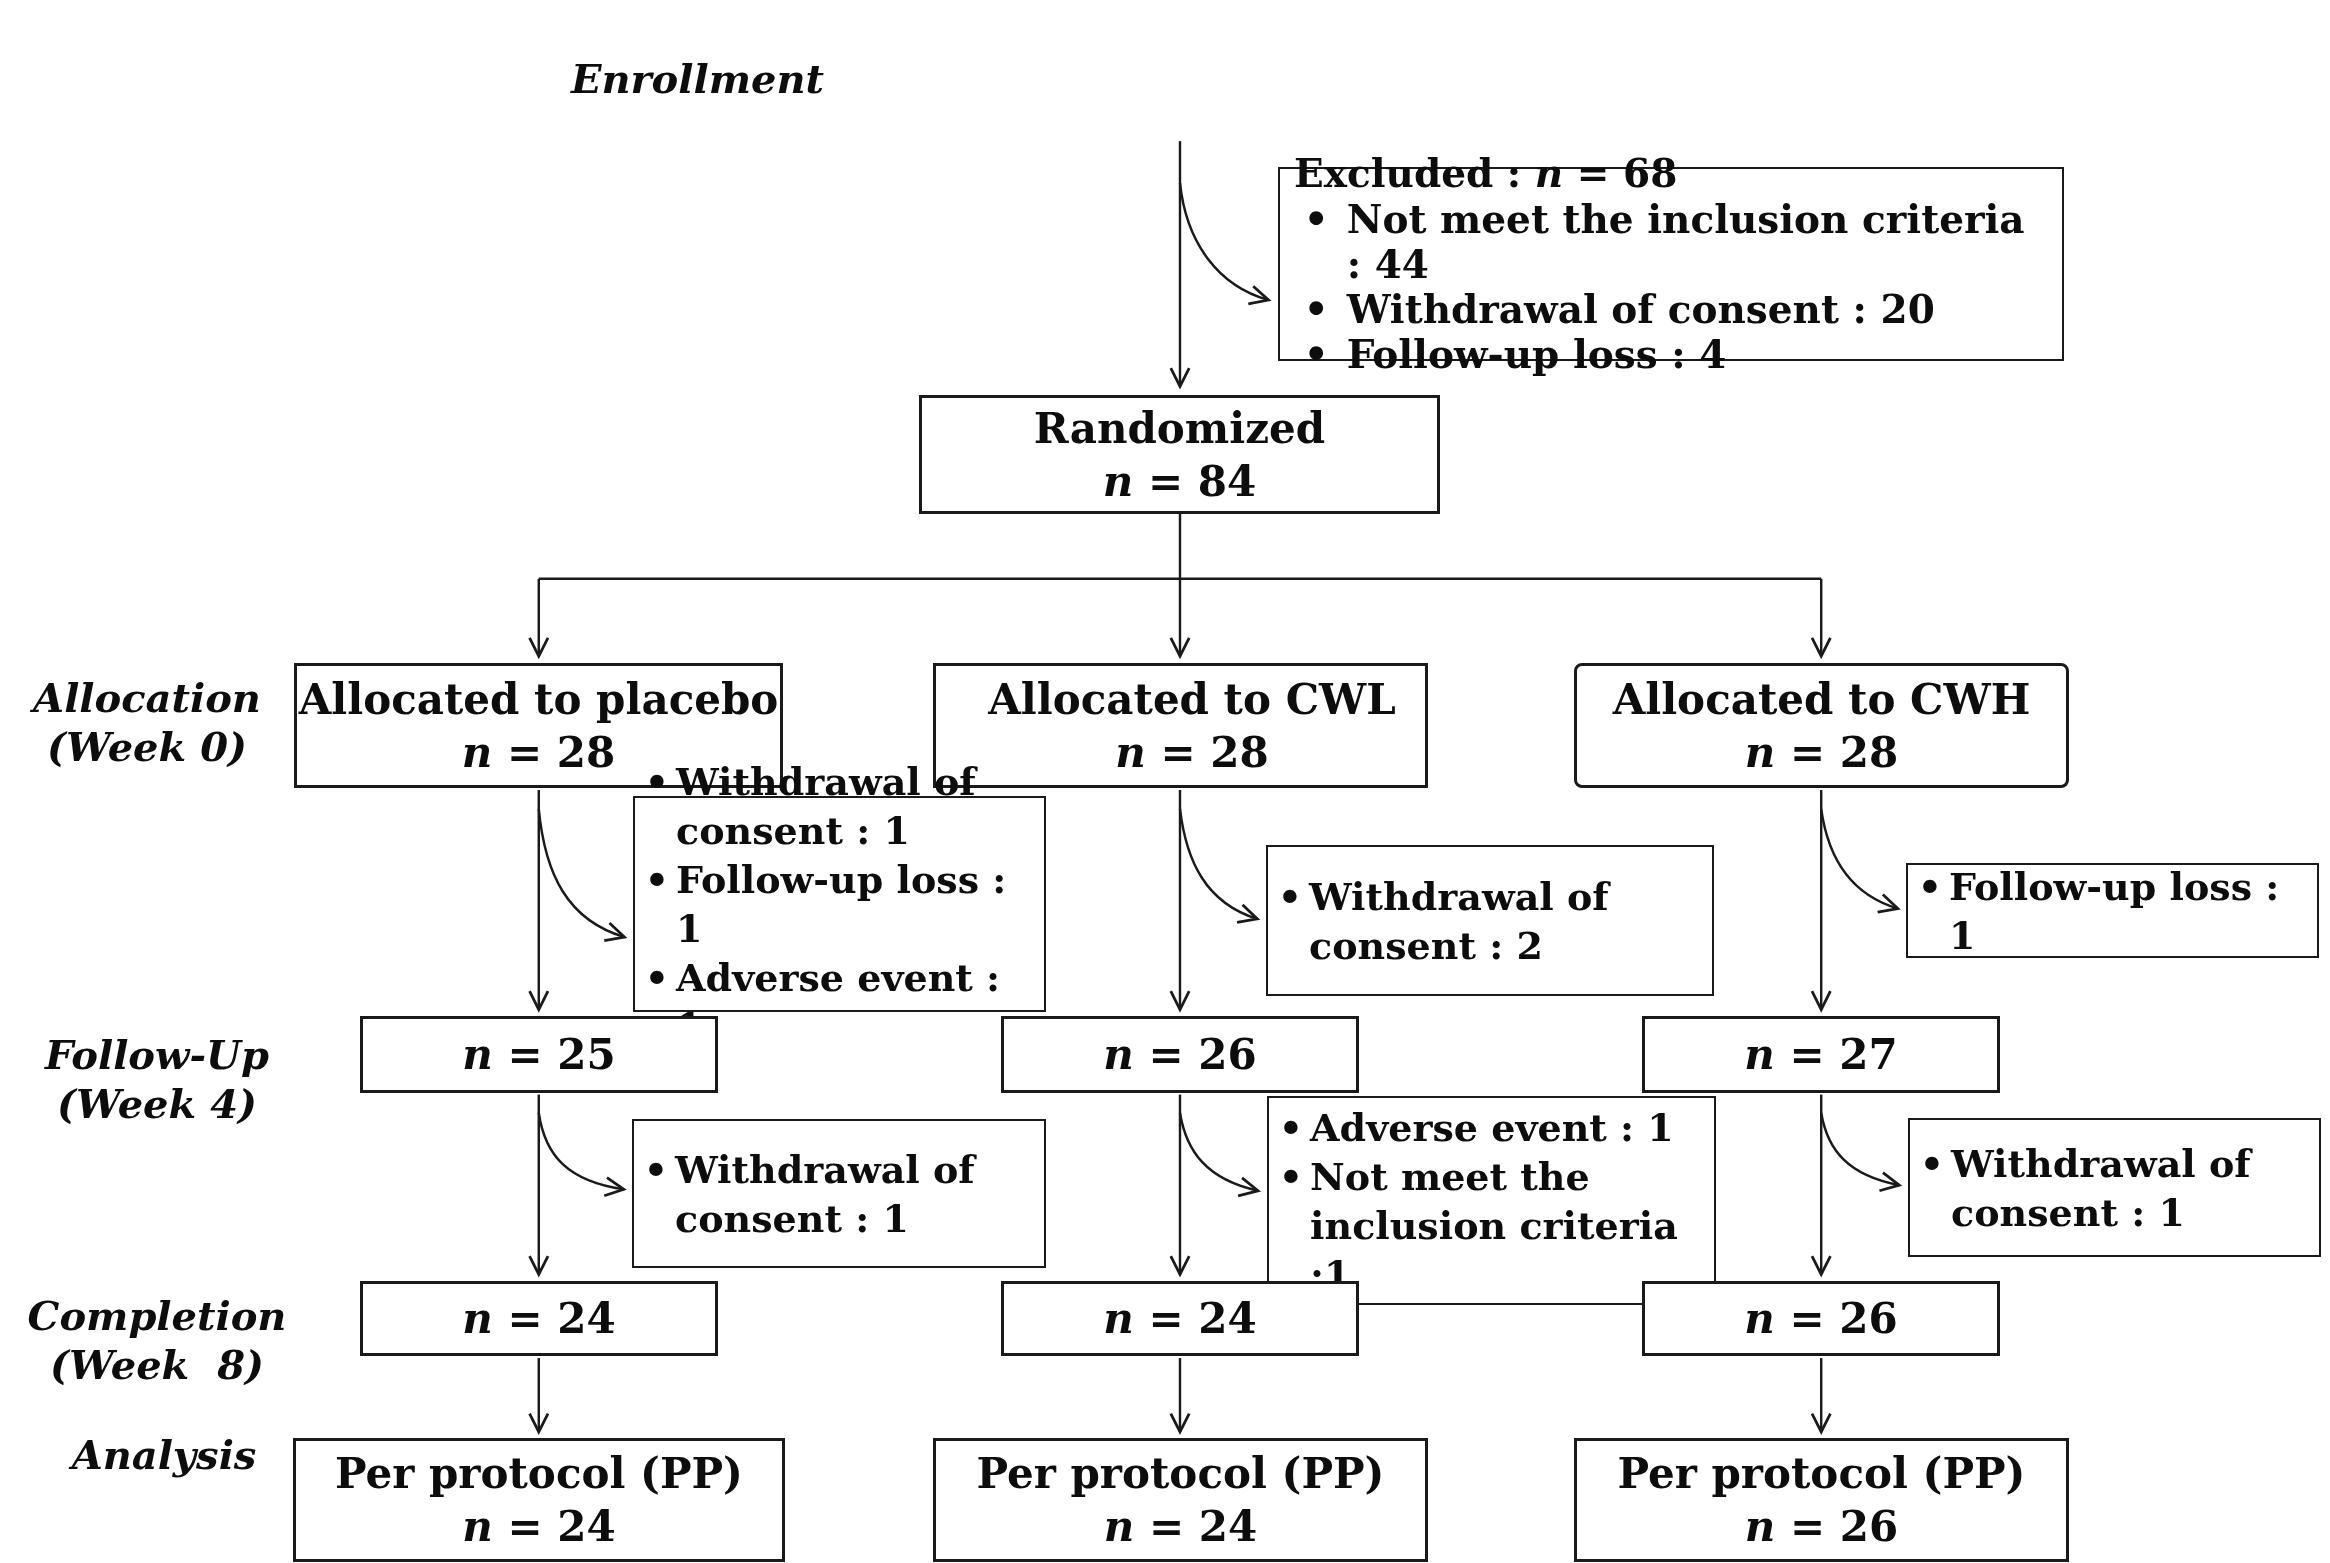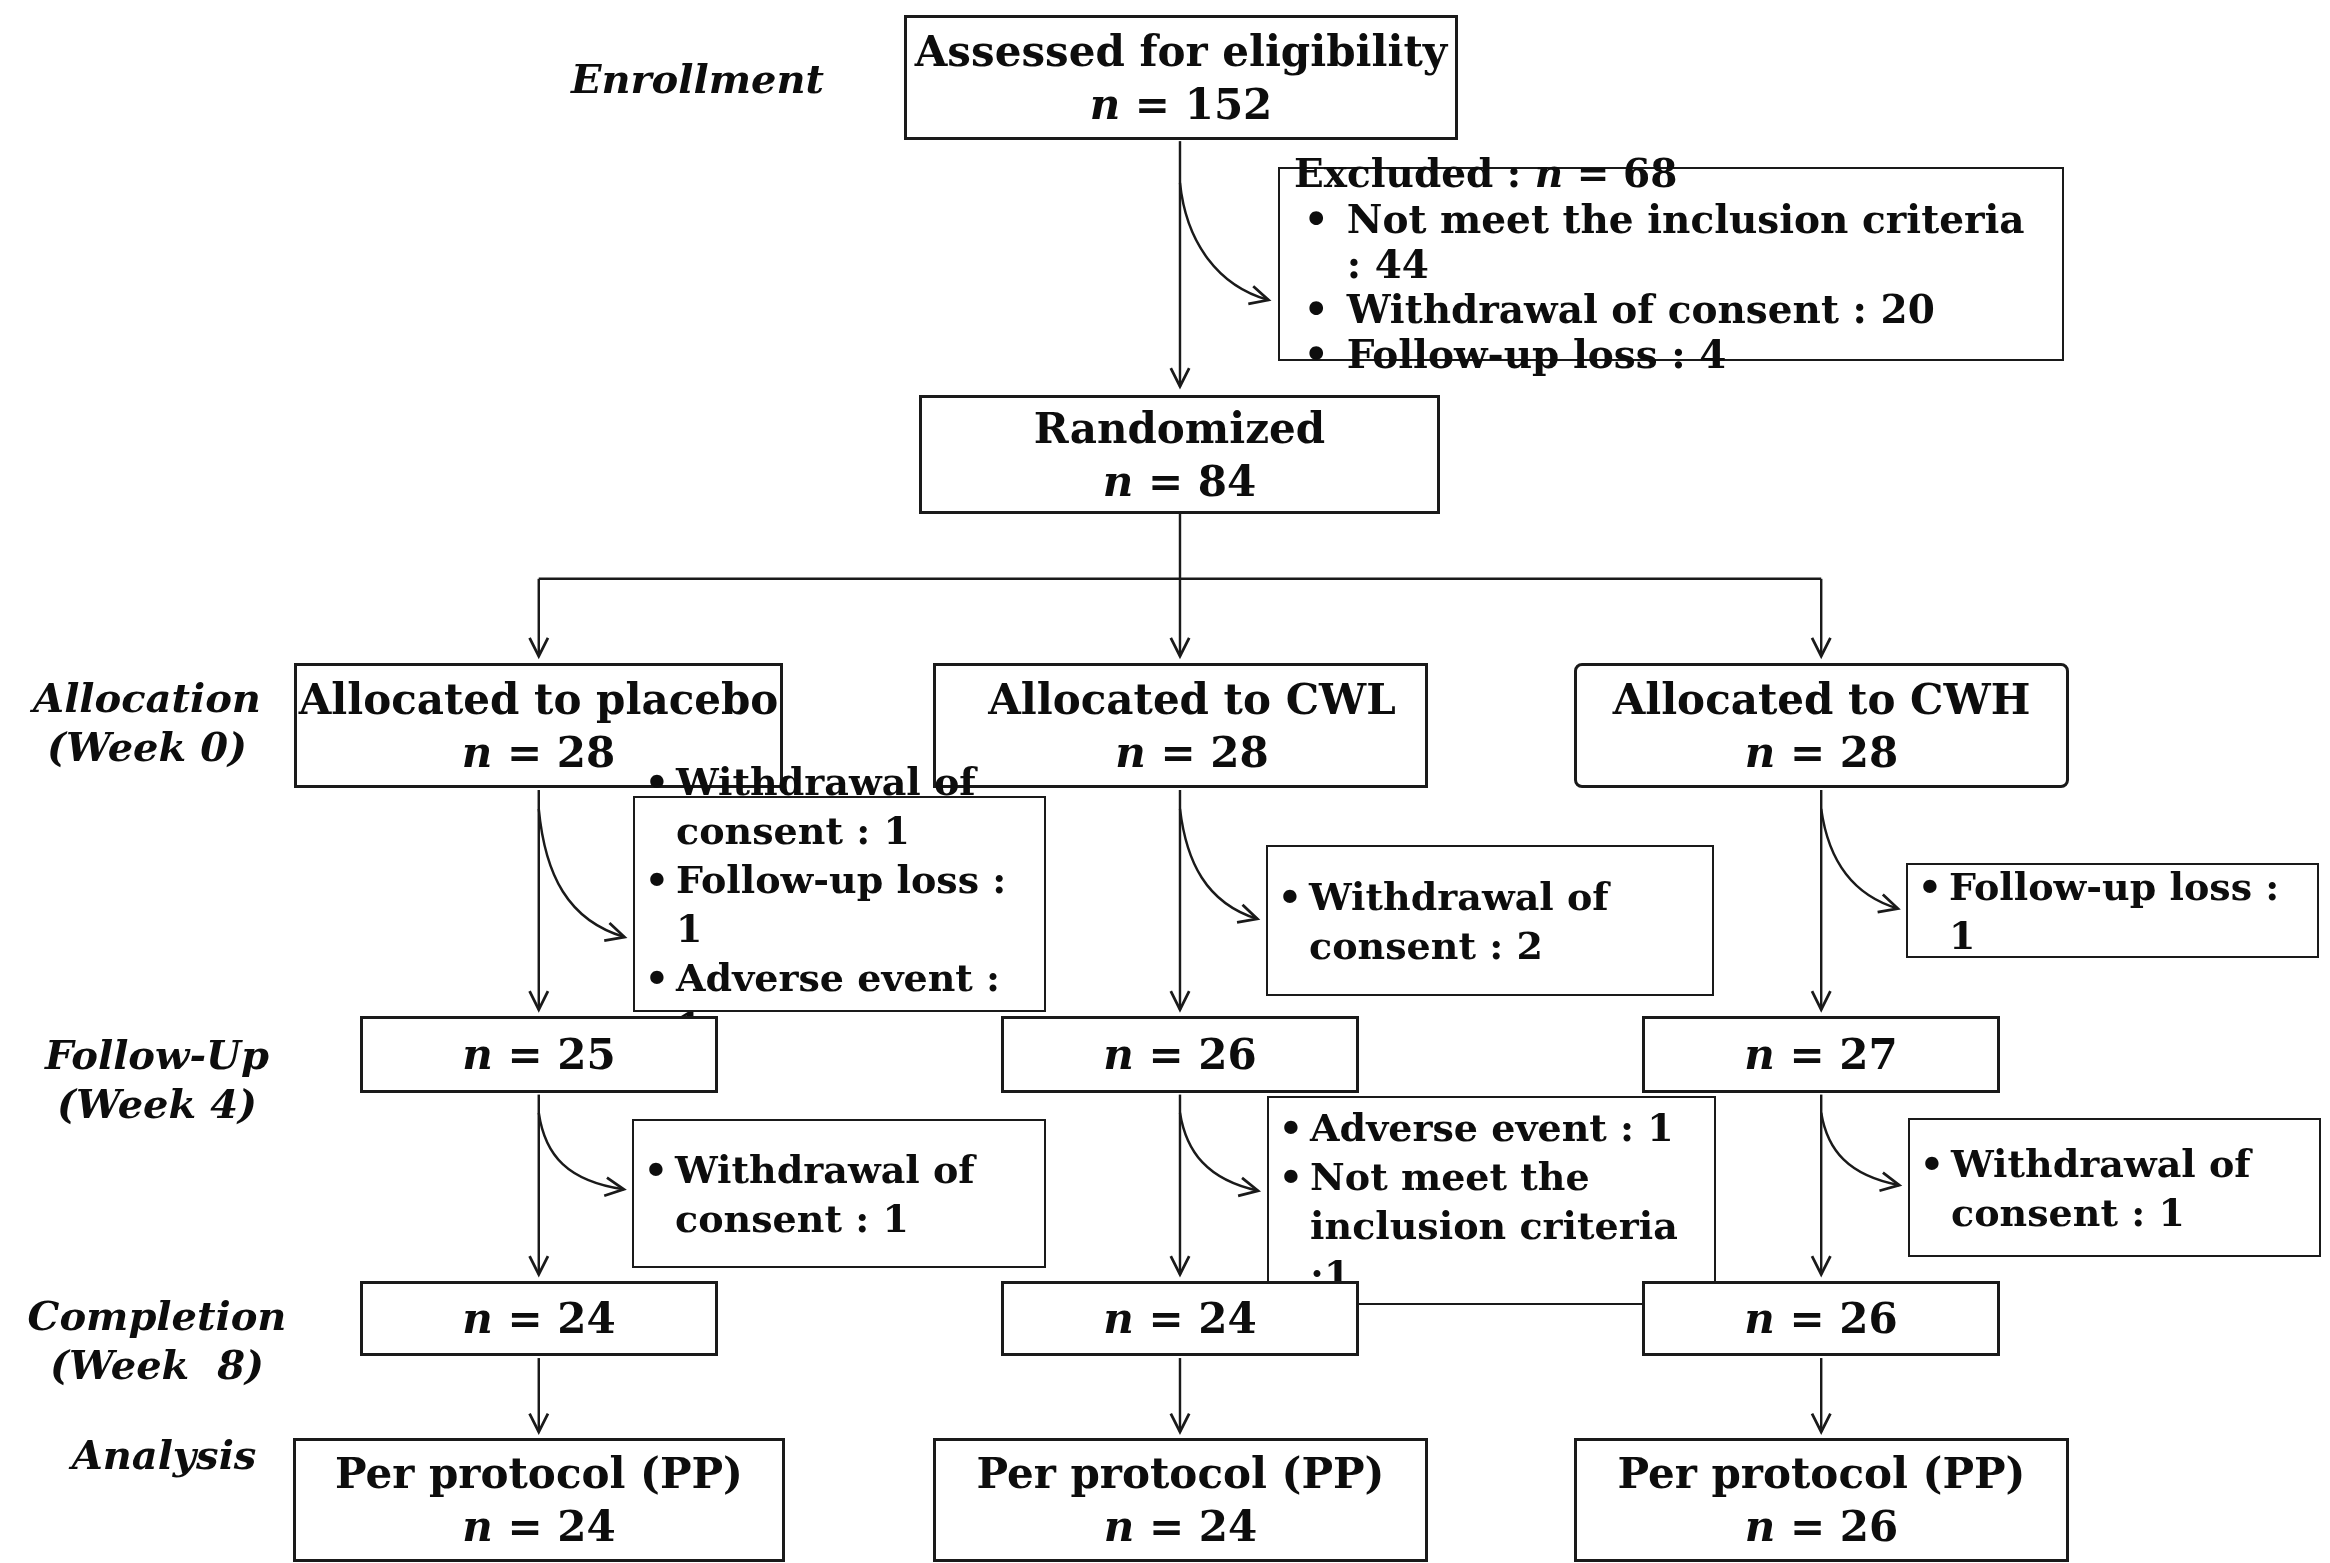--- a/index.html
+++ b/index.html
@@ -95,24 +95,20 @@
     <div>(Week 4)</div>
   </div>
   <div class="stage" style="left:14px;top:1291px;width:286px;">
     <div>Completion</div>
     <div>(Week  8)</div>
   </div>
   <div class="stage" style="left:35px;top:1430px;width:258px;text-align:center;">
     <div>Analysis</div>
   </div>
 
-  <div class="box" style="left:904px;top:15.3px;width:554px;height:125px;">
-    <div class="title">Assessed for eligibility</div>
-    <div class="nline"><span class="it">n</span><span> = 152</span></div>
-  </div>
 
   <div class="bbox wide" style="left:1278px;top:167px;width:786px;height:194px;">
     <div class="hdr"><span>Excluded : </span><span class="it">n</span><span> = 68</span></div>
     <div class="brow">
         <span class="bullet">•</span>
         <span>Not meet the inclusion criteria : 44</span>
       </div>
     <div class="brow">
         <span class="bullet">•</span>
         <span>Withdrawal of consent : 20</span>

